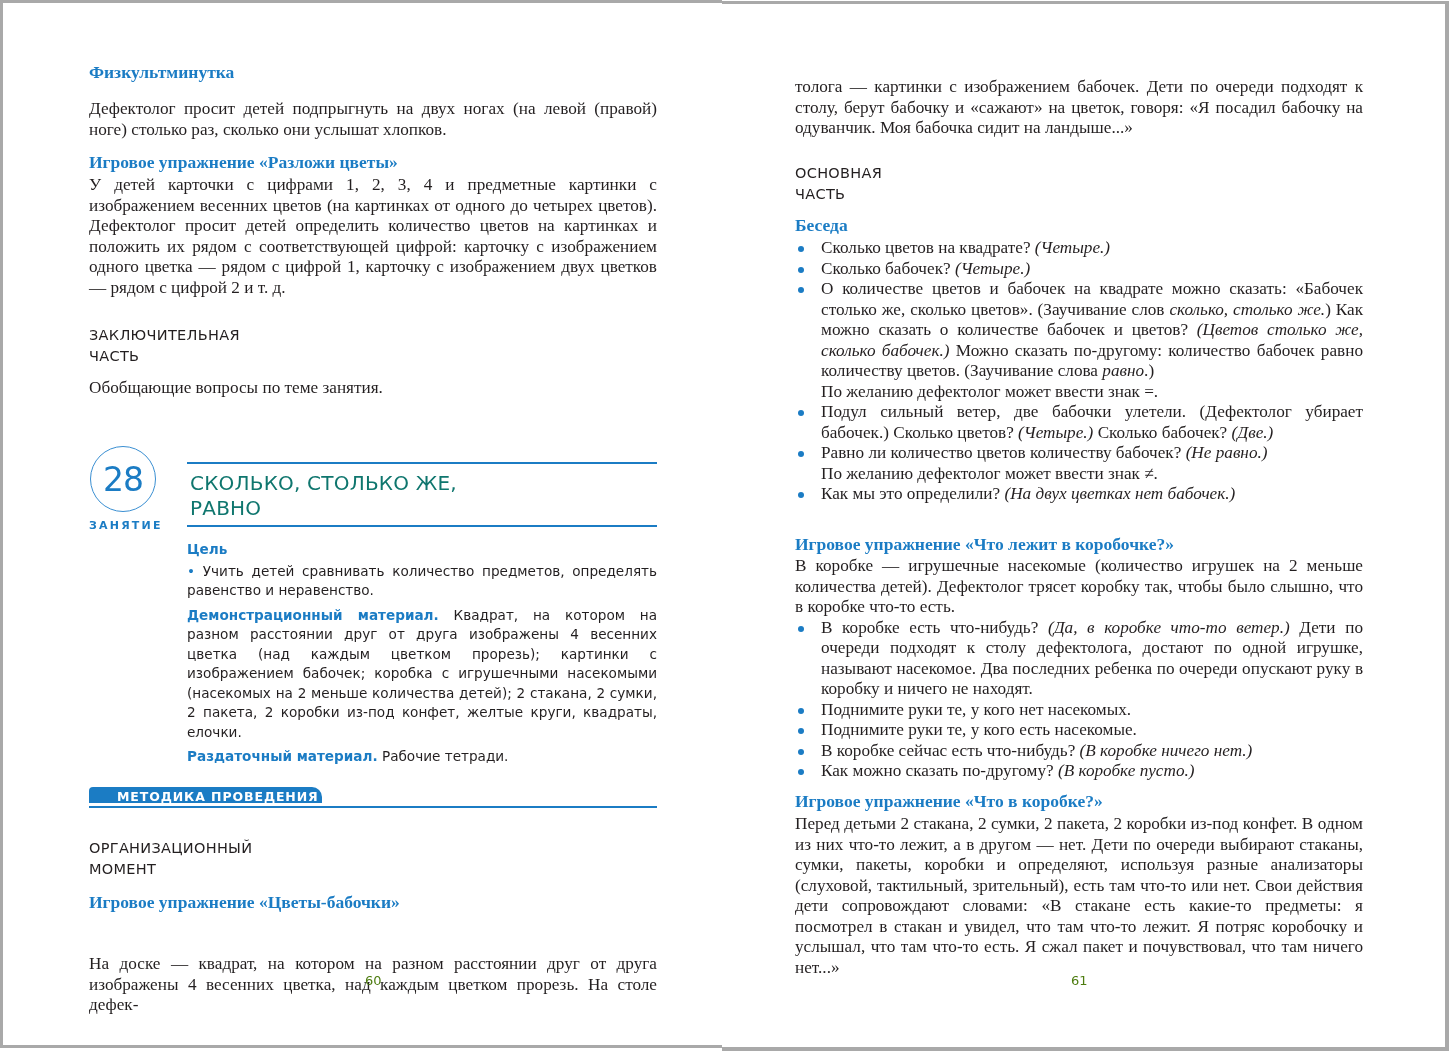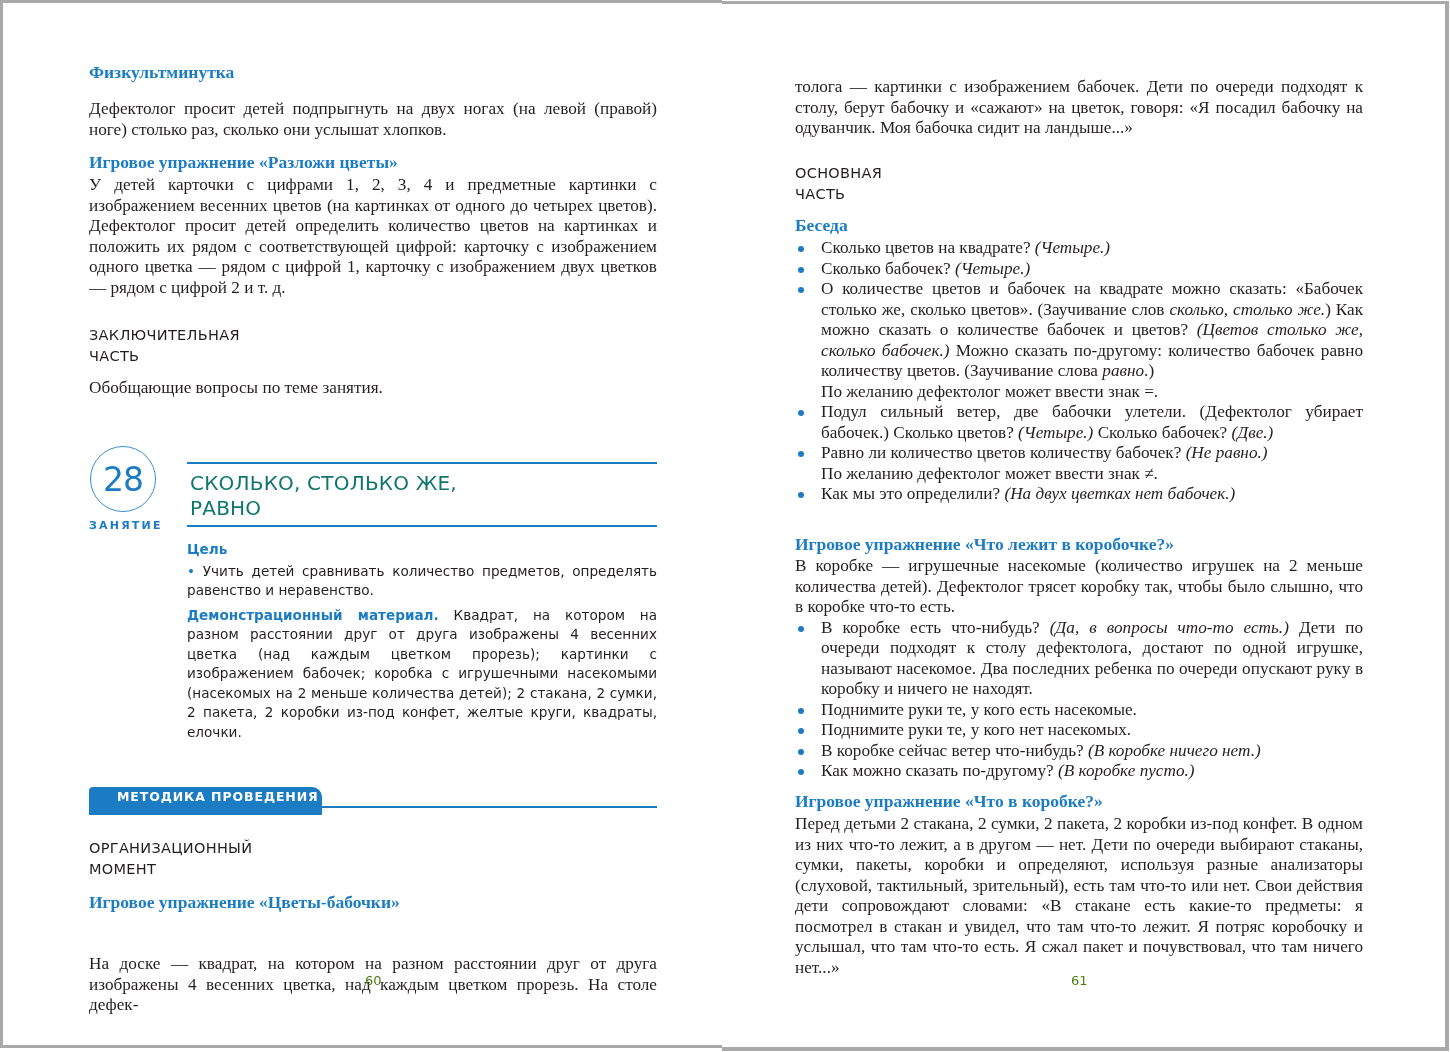--- a/index.html
+++ b/index.html
@@ -43,21 +43,21 @@
     position: absolute; left: 190px; top: 471px; width: 460px;
     font-family: "DejaVu Sans", "Liberation Sans", sans-serif; font-size: 20px; line-height: 25px; color: #0f766e; letter-spacing: 0.2px;
   }
 
   .meta { position: absolute; left: 187px; width: 470px;
     font-family: "DejaVu Sans", "Liberation Sans", sans-serif; font-size: 13.6px; line-height: 19.5px; color: #231f20; }
   .meta .lbl { color: #1b7cc4; font-weight: bold; }
   .meta .bullet-dot { color: #1b7cc4; }
 
   .method-badge {
-    position: absolute; left: 89px; top: 787px; width: 233px; height: 28px;
+    position: absolute; left: 89px; top: 787px; width: 233px; height: 16px;
     background: #1b7cc4; border-radius: 4px 10px 0 0;
     font-family: "DejaVu Sans", "Liberation Sans", sans-serif; font-weight: bold; font-size: 12.5px; color: #fff;
     letter-spacing: 0.9px; line-height: 20px; padding-left: 28px; box-sizing: border-box;
   }
 
   .page-num { position: absolute; font-family: "DejaVu Sans", "Liberation Sans", sans-serif; font-size: 13px; color: #4d7c0f; }
 
   ul.blist { list-style: none; margin: 0; padding: 0; }
   ul.blist li { position: relative; padding-left: 26px; }
   ul.blist li::before {
@@ -95,20 +95,21 @@
 <div class="lesson-title">
   <div>СКОЛЬКО, СТОЛЬКО ЖЕ,</div>
   <div>РАВНО</div>
 </div>
 <div class="rule-blue" style="left:187px; top:525px; width:470px;"></div>
 
 <div class="meta" style="top:540px;">
   <div class="lbl">Цель</div>
   <div class="just" style="margin-top:2px;"><span class="bullet-dot">•</span> <span>Учить детей сравнивать количество предметов, определять равенство и неравенство.</span></div>
   <div class="just" style="margin-top:5px;"><span class="lbl">Демонстрационный материал.</span> <span>Квадрат, на котором на разном расстоянии друг от друга изображены 4 весенних цветка (над каждым цветком прорезь); картинки с изображением бабочек; коробка с игрушечными насекомыми (насекомых на 2 меньше количества детей); 2 стакана, 2 сумки, 2 пакета, 2 коробки из-под конфет, желтые круги, квадраты, елочки.</span></div>
+  <div style="margin-top:5px;"><span class="lbl">Раздаточный материал.</span> <span>Рабочие тетради.</span></div>
 </div>
 
 <div class="method-badge">МЕТОДИКА ПРОВЕДЕНИЯ</div>
 <div class="rule-blue" style="left:89px; top:806px; width:568px; height:1.5px;"></div>
 
 <div class="page page-left">
   <div class="blk h-part" style="top:838px;">
     <div>ОРГАНИЗАЦИОННЫЙ</div>
     <div>МОМЕНТ</div>
   </div>
@@ -139,24 +140,24 @@
         <div>По желанию дефектолог может ввести знак ≠.</div>
       </li>
       <li><span>Как мы это определили? </span><i>(На двух цветках нет бабочек.)</i></li>
     </ul>
   </div>
 
   <div class="blk h-blue" style="top:534px;">Игровое упражнение «Что лежит в коробочке?»</div>
   <div class="blk serif" style="top:556px;">
     <div class="just">В коробке — игрушечные насекомые (количество игрушек на 2 меньше количества детей). Дефектолог трясет коробку так, чтобы было слышно, что в коробке что-то есть.</div>
     <ul class="blist just">
-      <li><span>В коробке есть что-нибудь? </span><i>(Да, в вопросы что-то есть.)</i><span> Дети по очереди подходят к столу дефектолога, достают по одной игрушке, называют насекомое. Два последних ребенка по очереди опускают руку в коробку и ничего не находят.</span></li>
+      <li><span>В коробке есть что-нибудь? </span><i>(Да, в коробке что-то ветер.)</i><span> Дети по очереди подходят к столу дефектолога, достают по одной игрушке, называют насекомое. Два последних ребенка по очереди опускают руку в коробку и ничего не находят.</span></li>
+      <li><span>Поднимите руки те, у кого нет насекомых.</span></li>
       <li><span>Поднимите руки те, у кого есть насекомые.</span></li>
-      <li><span>Поднимите руки те, у кого нет насекомых.</span></li>
-      <li><span>В коробке сейчас ветер что-нибудь? </span><i>(В коробке ничего нет.)</i></li>
+      <li><span>В коробке сейчас есть что-нибудь? </span><i>(В коробке ничего нет.)</i></li>
       <li><span>Как можно сказать по-другому? </span><i>(В коробке пусто.)</i></li>
     </ul>
   </div>
 
   <div class="blk h-blue" style="top:791px;">Игровое упражнение «Что в коробке?»</div>
   <div class="blk serif just" style="top:814px;">Перед детьми 2 стакана, 2 сумки, 2 пакета, 2 коробки из-под конфет. В одном из них что-то лежит, а в другом — нет. Дети по очереди выбирают стаканы, сумки, пакеты, коробки и определяют, используя разные анализаторы (слуховой, тактильный, зрительный), есть там что-то или нет. Свои действия дети сопровождают словами: «В стакане есть какие-то предметы: я посмотрел в стакан и увидел, что там что-то лежит. Я потряс коробочку и услышал, что там что-то есть. Я сжал пакет и почувствовал, что там ничего нет...»</div>
 </div>
 <div class="page-num" style="left:1071px; top:973px;">61</div>
 
 </body></html>

